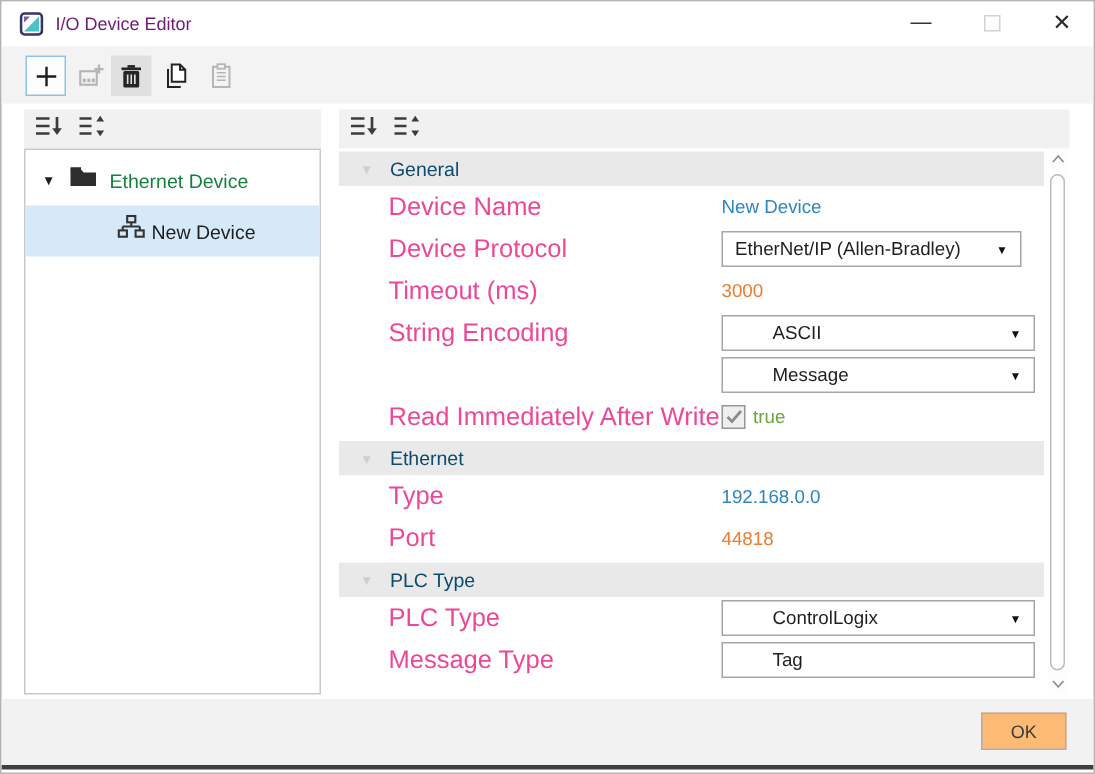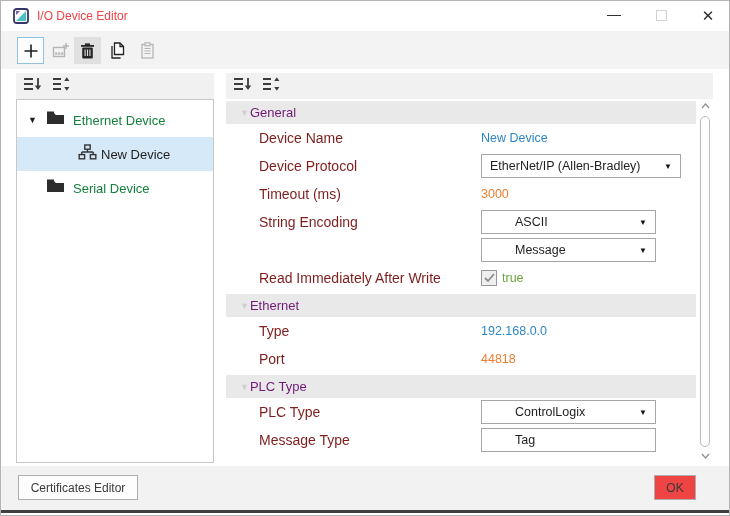--- a/index.html
+++ b/index.html
@@ -6,21 +6,21 @@
   body { font-family:"Liberation Sans", sans-serif; background:#fff; }
   .window {
     position:relative; width:730px; height:516px; background:#fff;
     border:1px solid #b4b4b4; overflow:hidden;
   }
   .abs { position:absolute; }
 
   
   .titlebar { left:0; top:0; width:728px; height:30px; background:#fff; }
   .app-icon { left:12px; top:7px; width:16px; height:16px; }
-  .title-text { left:36px; top:8px; font-size:12px; color:#ef4444; }
+  .title-text { left:36px; top:8px; font-size:12px; color:#701a75; }
   .win-btn { top:0; width:30px; height:28px; display:flex; align-items:center; justify-content:center; cursor:default; }
   .btn-min { left:598px; }
   .btn-max { left:645px; }
   .btn-close { left:692px; }
   .min-glyph { width:14px; height:0; border-top:1.6px solid #333; }
   .max-glyph { width:11px; height:11px; border:1px solid #d2d2d2; }
   .close-glyph { font-size:15px; color:#2b2b2b; line-height:1; }
 
   
   .toolbar { left:0; top:30px; width:728px; height:38px; background:#f3f3f3; }
@@ -43,47 +43,47 @@
   .tree-icon-l0 { position:absolute; left:29px; }
   .tree-icon-l1 { position:absolute; left:61px; }
   .tree-label-l0 { position:absolute; left:56px; font-size:13px; color:#15803d; }
   .tree-label-l1 { position:absolute; left:84px; font-size:13px; color:#1e1e1e; }
 
   
   .prop-area { left:225px; top:98px; width:470px; height:364px; background:#fff; overflow:hidden; }
   .psection { height:23px; background:#e9e9e9; display:flex; align-items:center; margin-top:2px; }
   .psection:first-child { margin-top:2px; }
   .sec-chevron { margin-left:14px; font-size:9px; color:#cfcfcf; }
-  .sec-title { margin-left:1px; font-size:13px; color:#701a75; }
+  .sec-title { margin-left:11px; font-size:13px; color:#0c4a6e; }
   .prow { height:28px; display:flex; align-items:center; position:relative; background:#fff; }
-  .plabel { position:absolute; left:33px; font-size:14px; color:#7f1d1d; }
+  .plabel { position:absolute; left:33px; font-size:17px; color:#ec4899; }
   .pval-zone { position:absolute; left:255px; display:flex; align-items:center; }
   .pvalue { font-size:12.5px; }
   .pvalue.blue   { color:#2e86c4; }
   .pvalue.orange { color:#ed7d31; }
   .pvalue.green  { color:#6aa63c; margin-left:5px; }
   .dropdown { height:24px; border:1px solid #a6a6a6; background:#fff; display:flex; align-items:center; justify-content:space-between; padding:0 8px; }
-  .dd-normal { width:175px;padding-left:33px; }
+  .dd-normal { width:209px;padding-left:33px; }
   .dd-wide   { width:200px; }
   .dd-text { font-size:12.5px; color:#1f1f1f; white-space:nowrap;text-align:right; }
   .dd-arrow { font-size:8px; color:#111; margin-left:6px; }
   .checkbox { width:16px; height:16px; border:1px solid #979797; background:#efefef; display:flex; align-items:center; justify-content:center; }
 
   
   .vscroll { left:698px; top:98px; width:13px; height:364px; background:#fdfdfd; }
   .vs-up, .vs-down { position:absolute; left:0; width:13px; height:14px; display:flex; align-items:center; justify-content:center; }
   .vs-up { top:0; } .vs-down { bottom:0; }
   .vs-thumb { position:absolute; left:1px; top:17px; width:10px; height:331px; border:1px solid #bcbcbc; border-radius:6px; background:#fff; }
 
   
   .footer { left:0; top:465px; width:728px; height:44px; background:#f2f2f2; }
   .btn { border:1px solid #adadad; background:#fdfdfd; font-size:12px; color:#3a3a3a;
          display:flex; align-items:center; justify-content:center; font-family:"Liberation Sans", sans-serif; }
   .cert-btn { left:17px; top:9px; width:120px; height:25px; }
-  .ok-btn { left:653px; top:9px; width:42px; height:25px; background:#ef4444; }
+  .ok-btn { left:653px; top:9px; width:57px; height:25px; background:#fdba74; }
   .bottom-edge { left:0; top:509px; width:728px; height:3px; background:#3f3f3f; }
 </style>
 </head>
 <body>
 
 <div class="window">
 
   <div class="abs titlebar">
     <span class="abs app-icon">
       <svg width="16" height="16" viewBox="0 0 16 16">
@@ -175,29 +175,20 @@
       <span class="tree-icon-l1">
         <svg width="19" height="17" viewBox="0 0 19 17">
           <rect x="6.8" y="1" width="5.4" height="4.2" fill="none" stroke="#333" stroke-width="1.4"></rect>
           <path d="M9.5 5.2 V8 M3.8 8 H15.2 M3.8 8 V10.6 M15.2 8 V10.6" fill="none" stroke="#333" stroke-width="1.4"></path>
           <rect x="1.2" y="10.6" width="5.4" height="4.2" fill="none" stroke="#333" stroke-width="1.4"></rect>
           <rect x="12.4" y="10.6" width="5.4" height="4.2" fill="none" stroke="#333" stroke-width="1.4"></rect>
         </svg>
       </span>
       <span class="tree-label-l1">New Device</span>
     </div>
-    <div class="tree-row">
-      <span class="tree-icon-l0">
-        <svg width="19" height="14" viewBox="0 0 19 14">
-          <path d="M1 2 H8 L9.8 4 H18 V13 H1 Z" fill="#2d2d2d"></path>
-          <rect x="1" y="0.5" width="7" height="2" fill="#2d2d2d"></rect>
-        </svg>
-      </span>
-      <span class="tree-label-l0">Serial Device</span>
-    </div>
   </div>
 
   <div class="abs panel-toolbar pt-right">
     <span>
       <svg width="19" height="16" viewBox="0 0 19 16">
         <path d="M1 3 H10 M1 8 H10 M1 13 H10" stroke="#3c3c3c" stroke-width="1.8"></path>
         <path d="M15 2 V11" stroke="#3c3c3c" stroke-width="1.8"></path>
         <path d="M11.8 9.5 L15 14 L18.2 9.5 Z" fill="#3c3c3c"></path>
       </svg>
     </span>
@@ -327,19 +318,18 @@
     </span>
     <span class="vs-thumb"></span>
     <span class="vs-down">
       <svg width="9" height="6" viewBox="0 0 9 6">
           <path d="M1 1 L4.5 5 L8 1" fill="none" stroke="#8f8f8f" stroke-width="1.2"></path>
         </svg>
     </span>
   </div>
 
   <div class="abs footer">
-    <button class="abs btn cert-btn">Certificates Editor</button>
     <button class="abs btn ok-btn">OK</button>
   </div>
 
   <div class="abs bottom-edge"></div>
 
 </div>
 
 </body></html>

